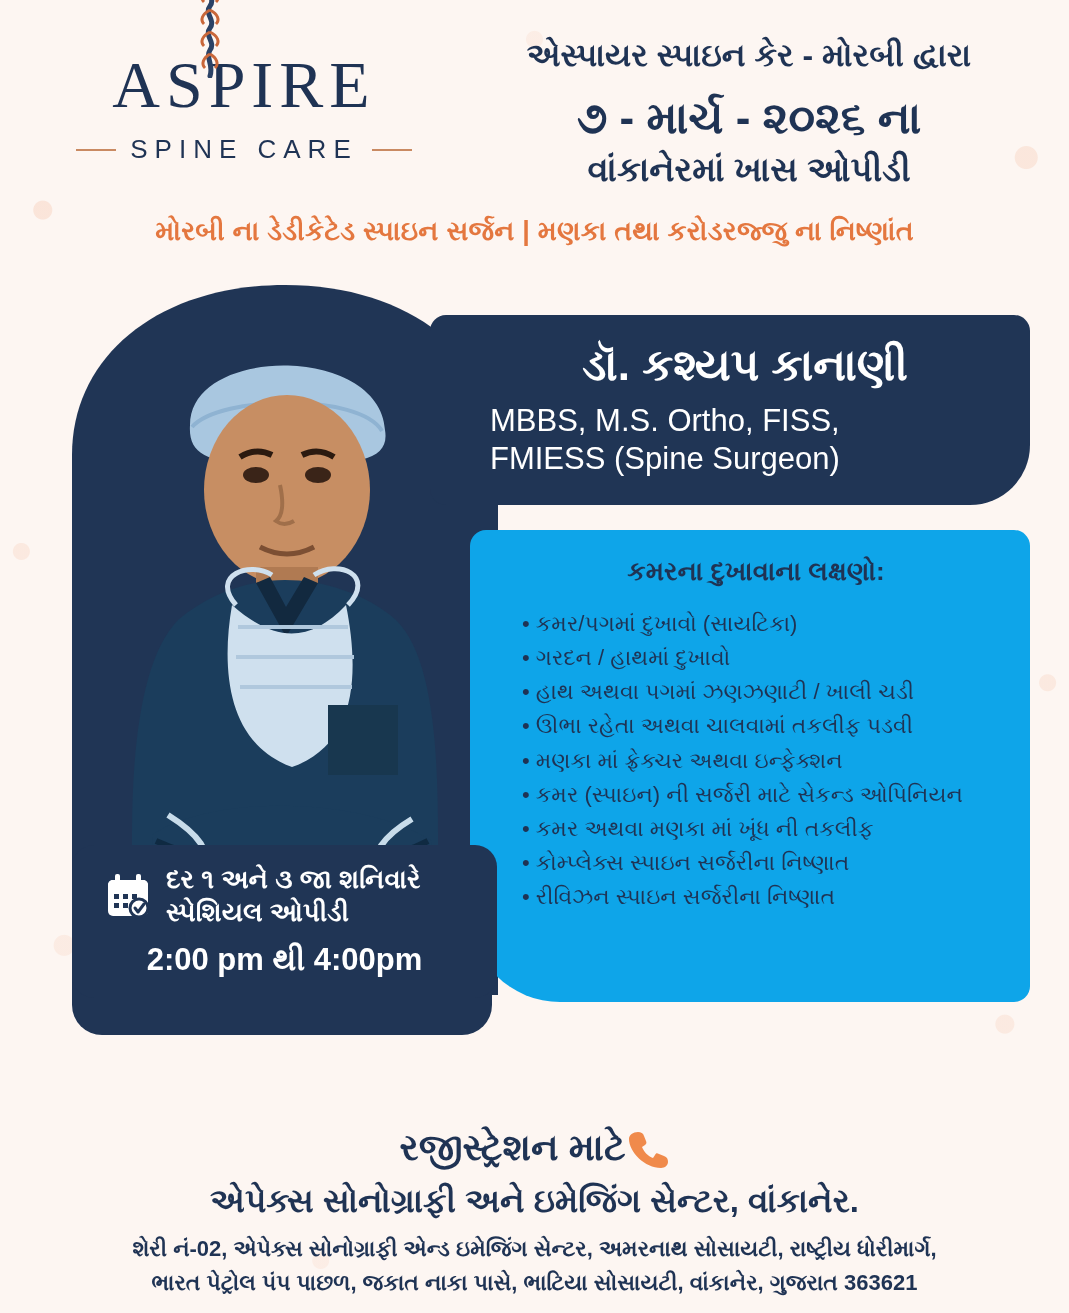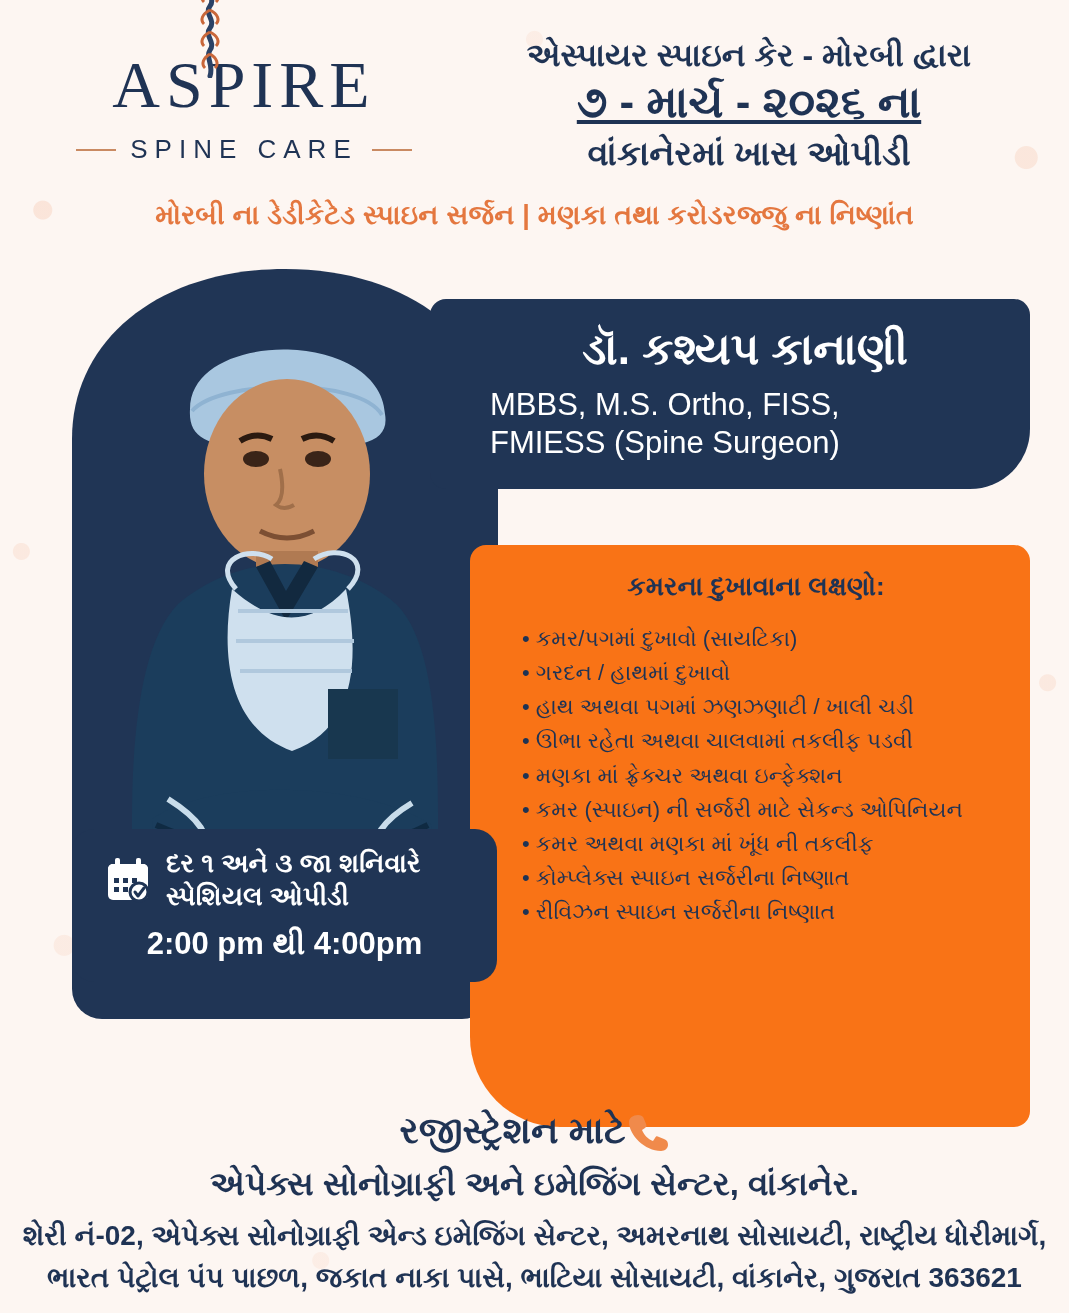--- a/index.html
+++ b/index.html
@@ -92,22 +92,21 @@
     font-size: 32px;
     font-weight: bold;
     color: #1f3354;
     line-height: 1.2;
   }
   .hdr-line2 {
     font-size: 44px;
     font-weight: bold;
     color: #1f3354;
     line-height: 1.25;
-    margin-top: 0;
-    text-decoration: underline;
+    margin-top: 16px;
   }
   .hdr-line3 {
     font-size: 34px;
     font-weight: bold;
     color: #1f3354;
     line-height: 1.2;
     margin-top: 4px;
   }
 
   .tagline {
@@ -167,24 +166,24 @@
     color: #ffffff;
     font-size: 31px;
     margin-top: 12px;
     line-height: 1.25;
   }
 
   
   .symptoms-card {
     position: absolute;
     left: 470px;
-    top: 296px;
+    top: 265px;
     width: 560px;
-    height: 582px;
-    background: #f97316;
+    height: 472px;
+    background: #0ea5e9;
     border-radius: 16px 16px 16px 90px;
     padding: 26px 28px 20px 40px;
     box-sizing: border-box;
   }
   .symptoms-title {
     text-align: center;
     font-size: 26px;
     font-weight: bold;
     color: #1f3354;
     margin-bottom: 20px;
@@ -257,21 +256,21 @@
     letter-spacing: 0.5px;
   }
   .center-name {
     margin-top: 12px;
     font-size: 33px;
     font-weight: bold;
     color: #1f3354;
   }
   .addr {
     margin-top: 12px;
-    font-size: 28px;
+    font-size: 22px;
     font-weight: bold;
     color: #1f3354;
     line-height: 1.45;
   }
 </style>
 </head>
 <body>
 
 <div class="sheet">
   <div class="bg-texture"></div>

